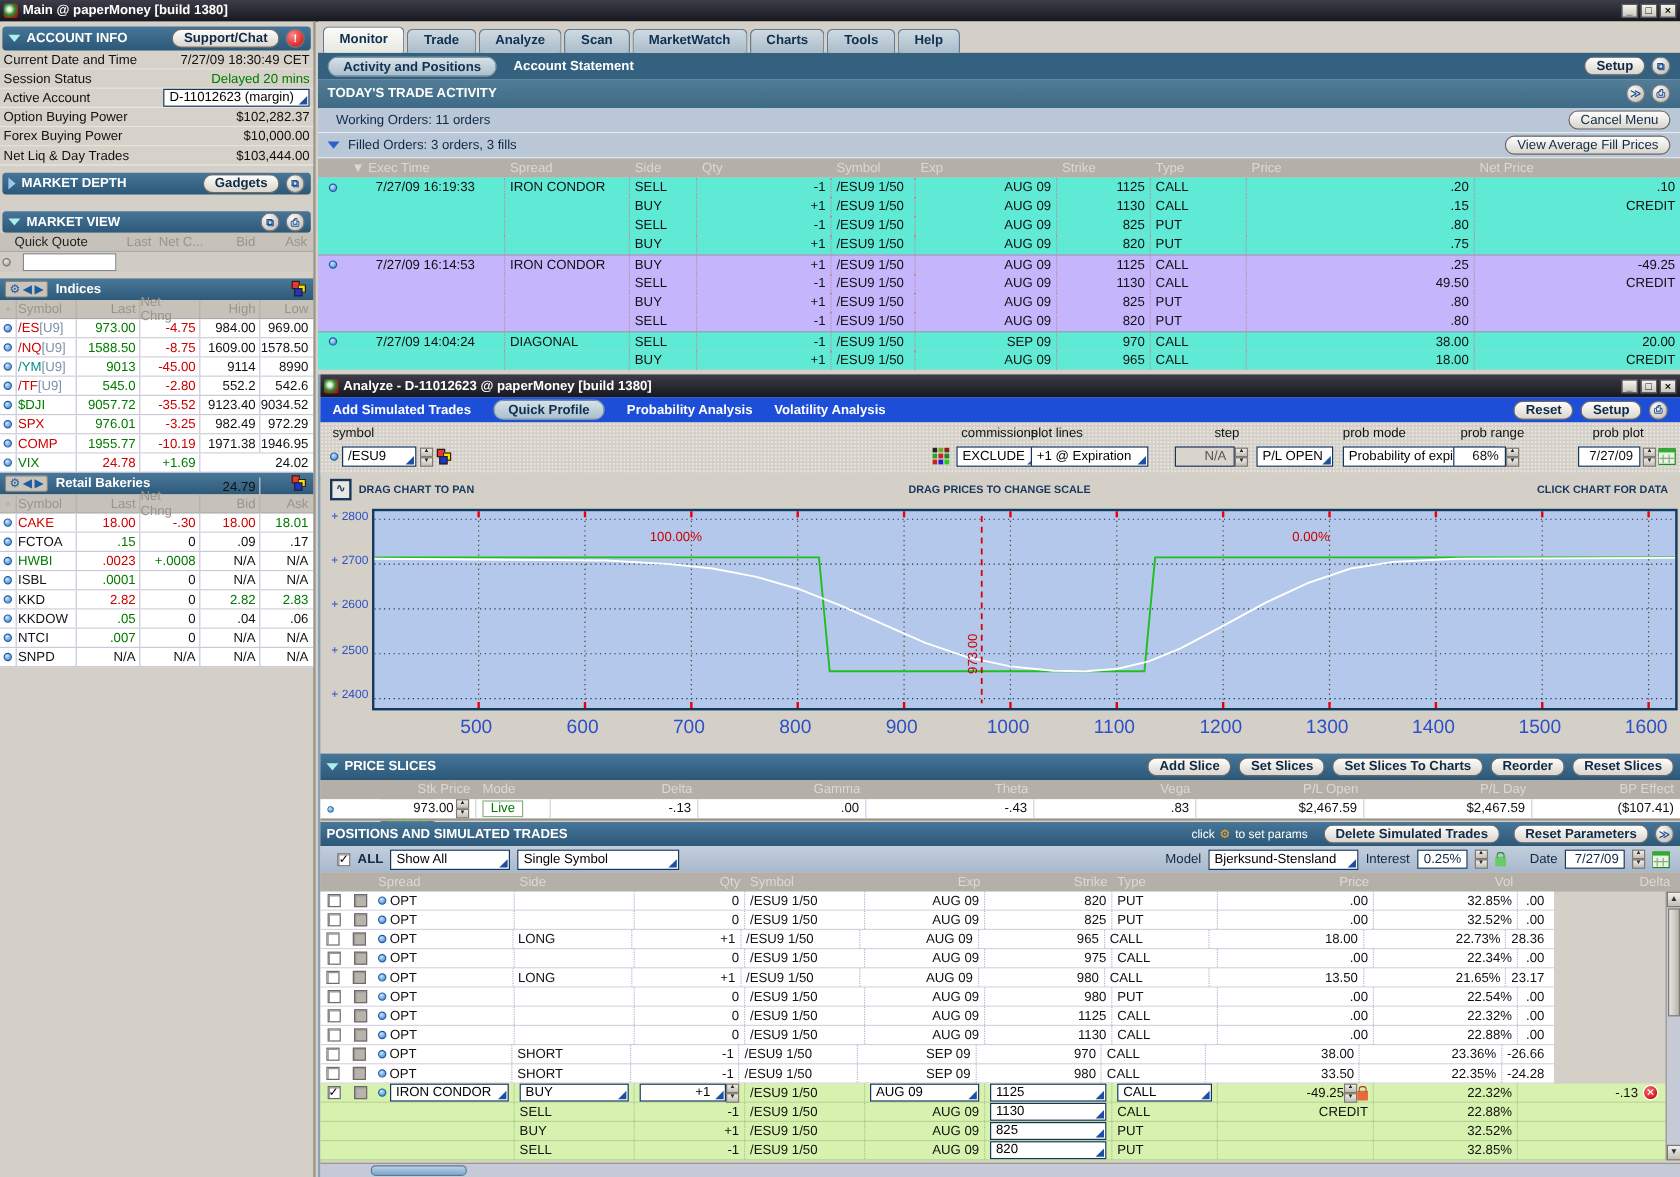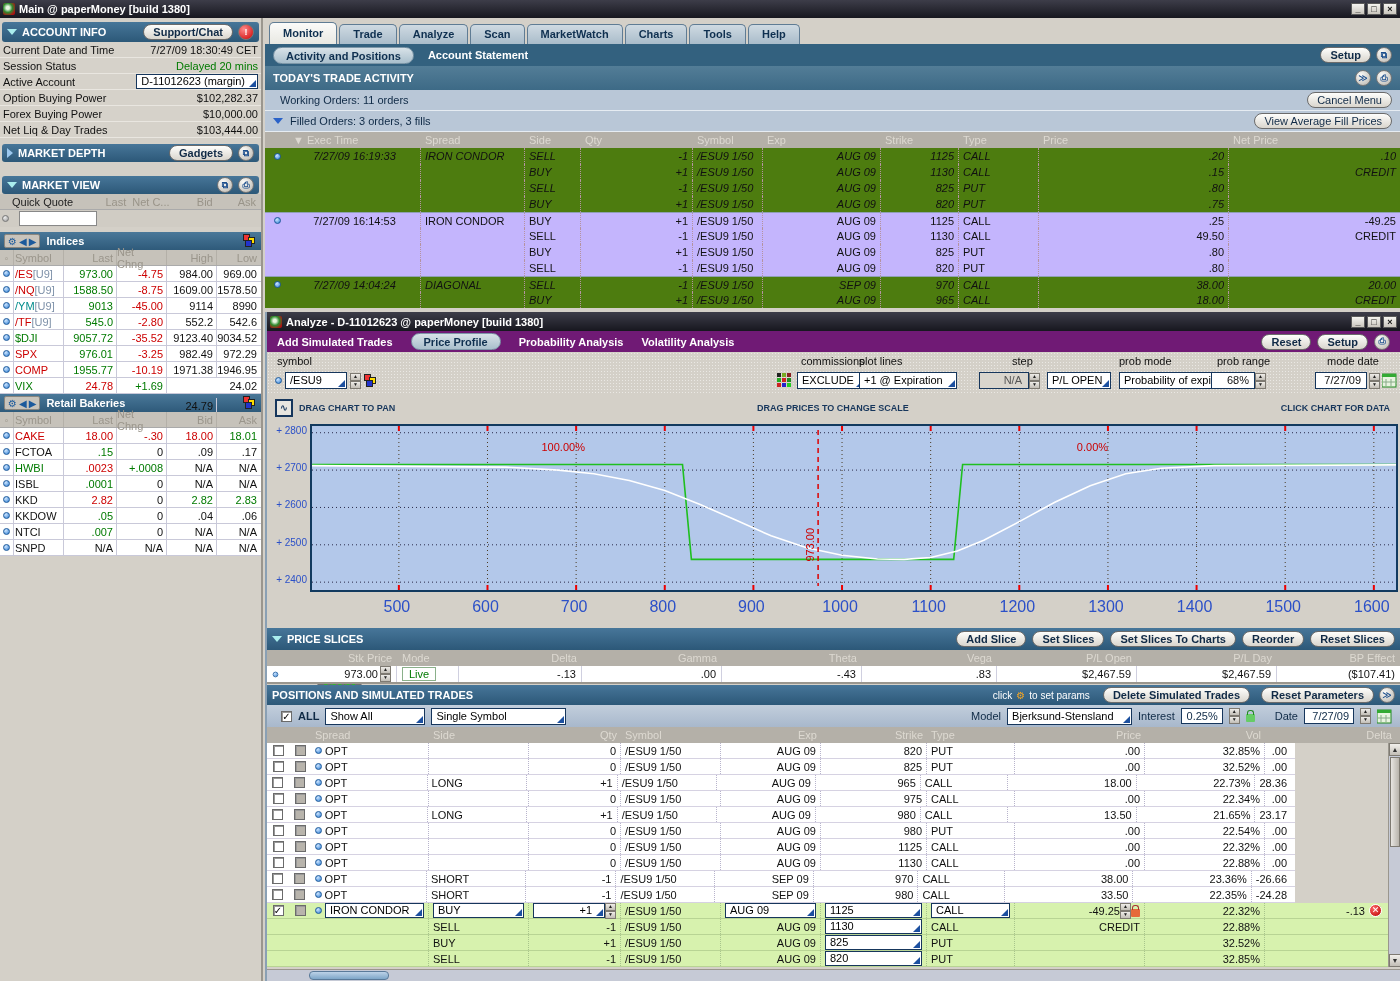--- a/index.html
+++ b/index.html
@@ -69,40 +69,40 @@
   .tab{height:20px;line-height:18px;padding:0 13px;font-weight:bold;color:#0f3050;background:linear-gradient(#cfdae2,#a9bcca);border:1px solid #5f7c94;border-bottom:none;border-radius:5px 5px 0 0;}
   .tab.active{background:linear-gradient(#fbfbf9,#e8e8e2);height:22px;line-height:20px;}
   .mo-sub{height:22px;background:#33617f;display:flex;align-items:center;gap:14px;padding:0 8px;color:#fff;font-weight:bold;}
   .subpill{background:linear-gradient(#d8e2e8,#a9bfcc);color:#0f3050;border-radius:10px;height:17px;line-height:16px;padding:0 12px;border:1px solid #7d97a8;}
   .mo-today{height:24px;background:linear-gradient(#537d97,#3d6a86);color:#fff;font-weight:bold;display:flex;align-items:center;padding:0 8px;gap:6px;}
   .mo-row{height:21px;background:#b9c7d7;display:flex;align-items:center;gap:7px;padding:0 8px;color:#0f2a46;border-bottom:1px solid #e6ecf2;}
   .mo-row .pill{margin-left:auto;}
   .fo-cols{height:16px;background:#b4b0a8;color:#ddd9d1;display:flex;align-items:center;}
   .fo-cols>div{padding:0 4px;white-space:nowrap;}
   .fo-row{height:16px;display:flex;align-items:center;}
-  .fo-row.salmon{background:#4d7c0f;font-style:italic;}
+  .fo-row.salmon{background:#5eead4;}
   .fo-row.green{background:#c4b5fd;}
   .fo-row.grp{border-top:1px solid #8fa0b4;}
   .fo-row>div{height:100%;display:flex;align-items:center;padding:0 4px;border-right:1px dotted #b593a0;white-space:nowrap;}
   .f-b{width:24px;justify-content:center;border-right:none!important;}
   .f-time{width:132px;justify-content:center;}
   .f-spread{width:104px;}
   .f-side{width:56px;}
   .f-qty{width:112px;justify-content:flex-end;}
   .f-sym{width:70px;}
   .f-exp{width:118px;justify-content:flex-end;}
   .f-strike{width:78px;justify-content:flex-end;}
   .f-type{width:80px;}
   .f-price{width:190px;justify-content:flex-end;}
   .f-net{flex:1;justify-content:flex-end;border-right:none!important;}
 
   
   #analyze{position:absolute;left:265px;top:312px;width:1135px;height:669px;background:#d4d0c8;border-left:2px solid #8aa0b4;}
   .an-title{position:absolute;left:0;top:0;width:100%;height:19px;background:linear-gradient(#3d3d49,#17171f);color:#fff;font-weight:bold;display:flex;align-items:center;gap:4px;padding:0 3px;}
-  .an-tabs{position:absolute;left:0;top:19px;width:100%;height:21px;background:#701a75;display:flex;align-items:center;gap:18px;padding:0 10px;color:#fff;font-weight:bold;}
+  .an-tabs{position:absolute;left:0;top:19px;width:100%;height:21px;background:#1d4ed8;display:flex;align-items:center;gap:18px;padding:0 10px;color:#fff;font-weight:bold;}
   .an-tabs .right{margin-left:auto;display:flex;gap:6px;align-items:center;}
   .an-toolbar{position:absolute;left:0;top:40px;width:100%;height:43px;background:#d4d0c8;background-image:radial-gradient(rgba(255,255,255,.5) 1px,transparent 1px);background-size:3px 3px;}
   .tb-lbl{position:absolute;top:3px;font-size:11px;color:#111;white-space:nowrap;}
   .tb-ctl{position:absolute;top:20px;display:flex;align-items:center;}
   .an-instr{position:absolute;left:0;top:83px;width:100%;height:25px;display:flex;align-items:center;color:#16365c;font-size:9px;font-weight:bold;}
   .chart-icbox{width:18px;height:18px;border:2px solid #16365c;background:#e8e6e0;margin:0 6px 0 8px;display:flex;align-items:center;justify-content:center;font-size:10px;}
   #chartwrap{position:absolute;left:0;top:108px;width:1135px;height:200px;}
   #plot{position:absolute;left:43px;top:4px;width:1088px;height:168px;background:#b3c8ea;border:2px solid #123a5f;}
   .ylab{position:absolute;width:40px;text-align:right;color:#2b50c8;font-size:10px;}
   .xlab{position:absolute;top:178px;width:40px;text-align:center;color:#2b50c8;font-size:16px;}
@@ -666,21 +666,21 @@
       <span class="app-icon"></span>
       <span>Analyze - D-11012623 @ paperMoney [build 1380]</span>
       <span class="winbtns">
         <span class="winbtn">_</span>
         <span class="winbtn">□</span>
         <span class="winbtn">×</span>
       </span>
     </div>
     <div class="an-tabs">
       <span>Add Simulated Trades</span>
-      <span class="subpill">Price Profile</span>
+      <span class="subpill">Quick Profile</span>
       <span>Probability Analysis</span>
       <span>Volatility Analysis</span>
       <span class="right">
         <span class="pill">Reset</span>
         <span class="pill">Setup</span>
         <span class="roundic">⎙</span>
       </span>
     </div>
 
     <div class="an-toolbar">
@@ -734,21 +734,21 @@
         <span class="tri-rb"></span>
       </span>
       <span class="tb-lbl" style="left:948px;left:950px">prob range</span>
       <span class="tb-ctl" style="left:944px">
         <span style="background:#fff;border:1px solid #16365c;height:17px;line-height:15px;padding:0 5px;width:44px;text-align:right">68%</span>
         <span class="spin">
             <b>▲</b>
             <b>▼</b>
           </span>
       </span>
-      <span class="tb-lbl" style="left:1060px">mode date</span>
+      <span class="tb-lbl" style="left:1060px">prob plot</span>
       <span class="tb-ctl" style="left:1048px;gap:2px">
         <span style="background:#fff;border:1px solid #16365c;height:17px;line-height:15px;padding:0 5px;width:52px;text-align:right">7/27/09</span>
         <span class="spin">
             <b>▲</b>
             <b>▼</b>
           </span>
         <svg width="15" height="15">
             <rect x="0" y="1" width="14" height="13" fill="#e8f4e0" stroke="#282"></rect>
             <rect x="0" y="1" width="14" height="3" fill="#3a3"></rect>
             <line x1="4" y1="6" x2="4" y2="13" stroke="#8a8"></line>

